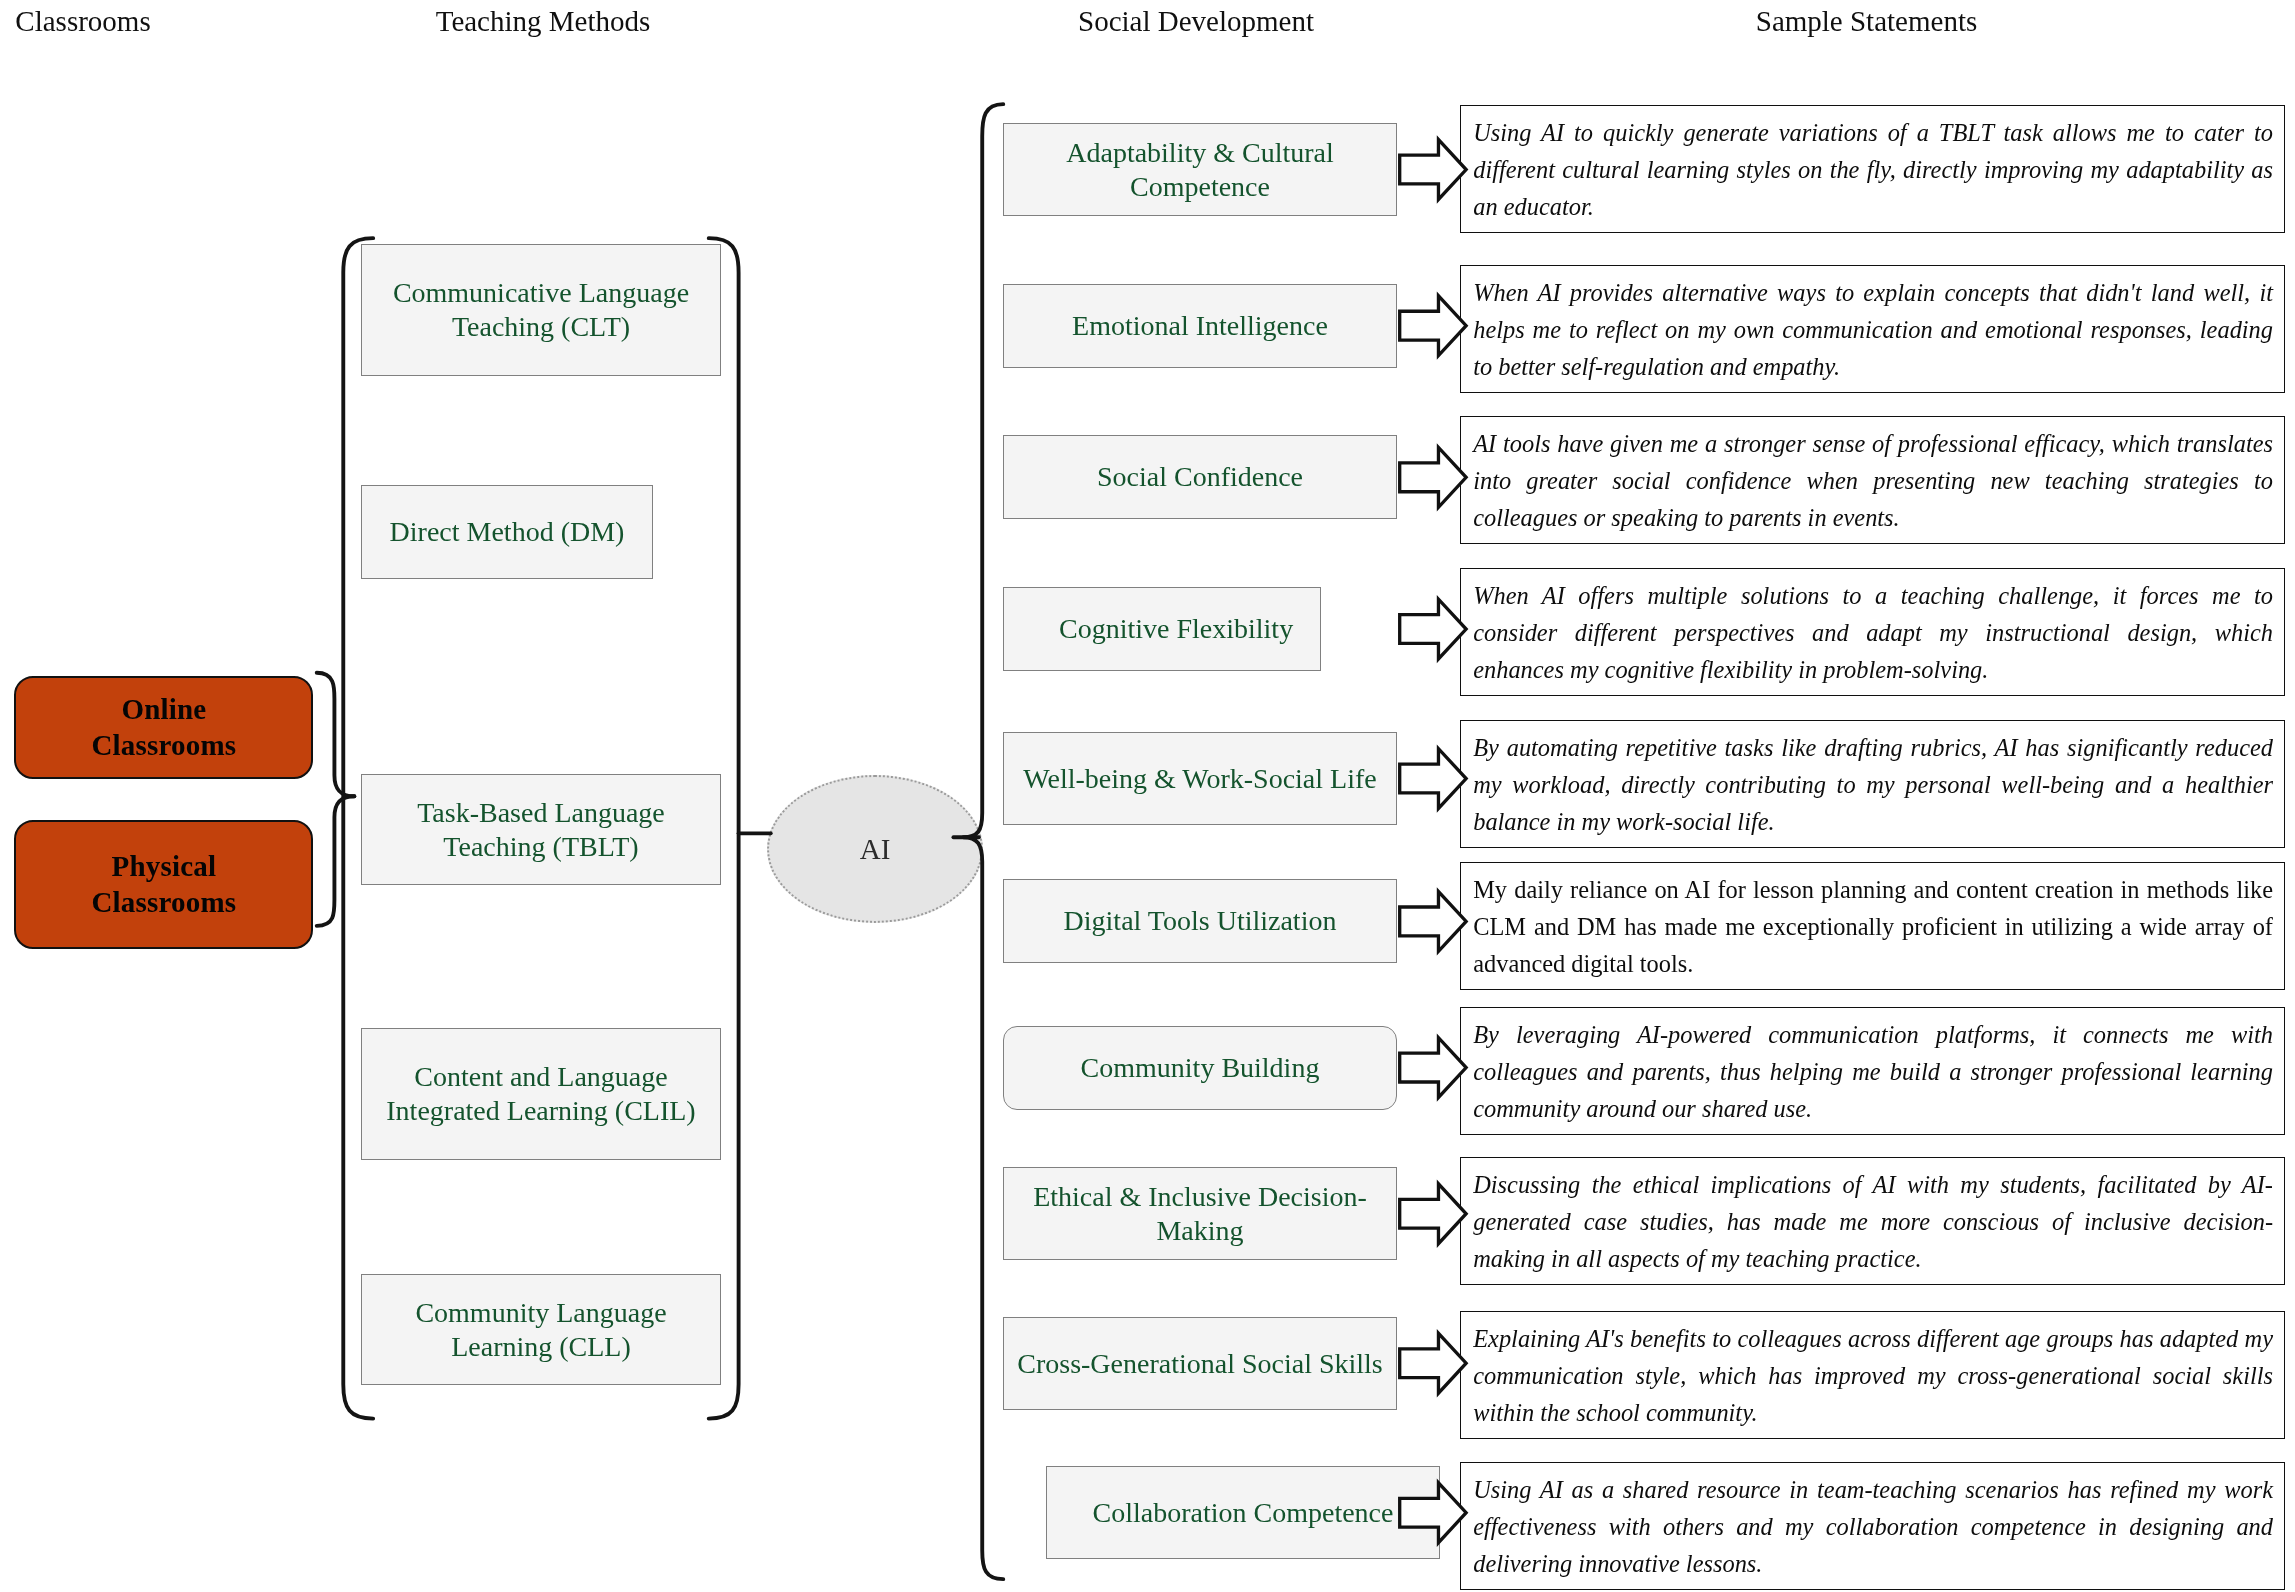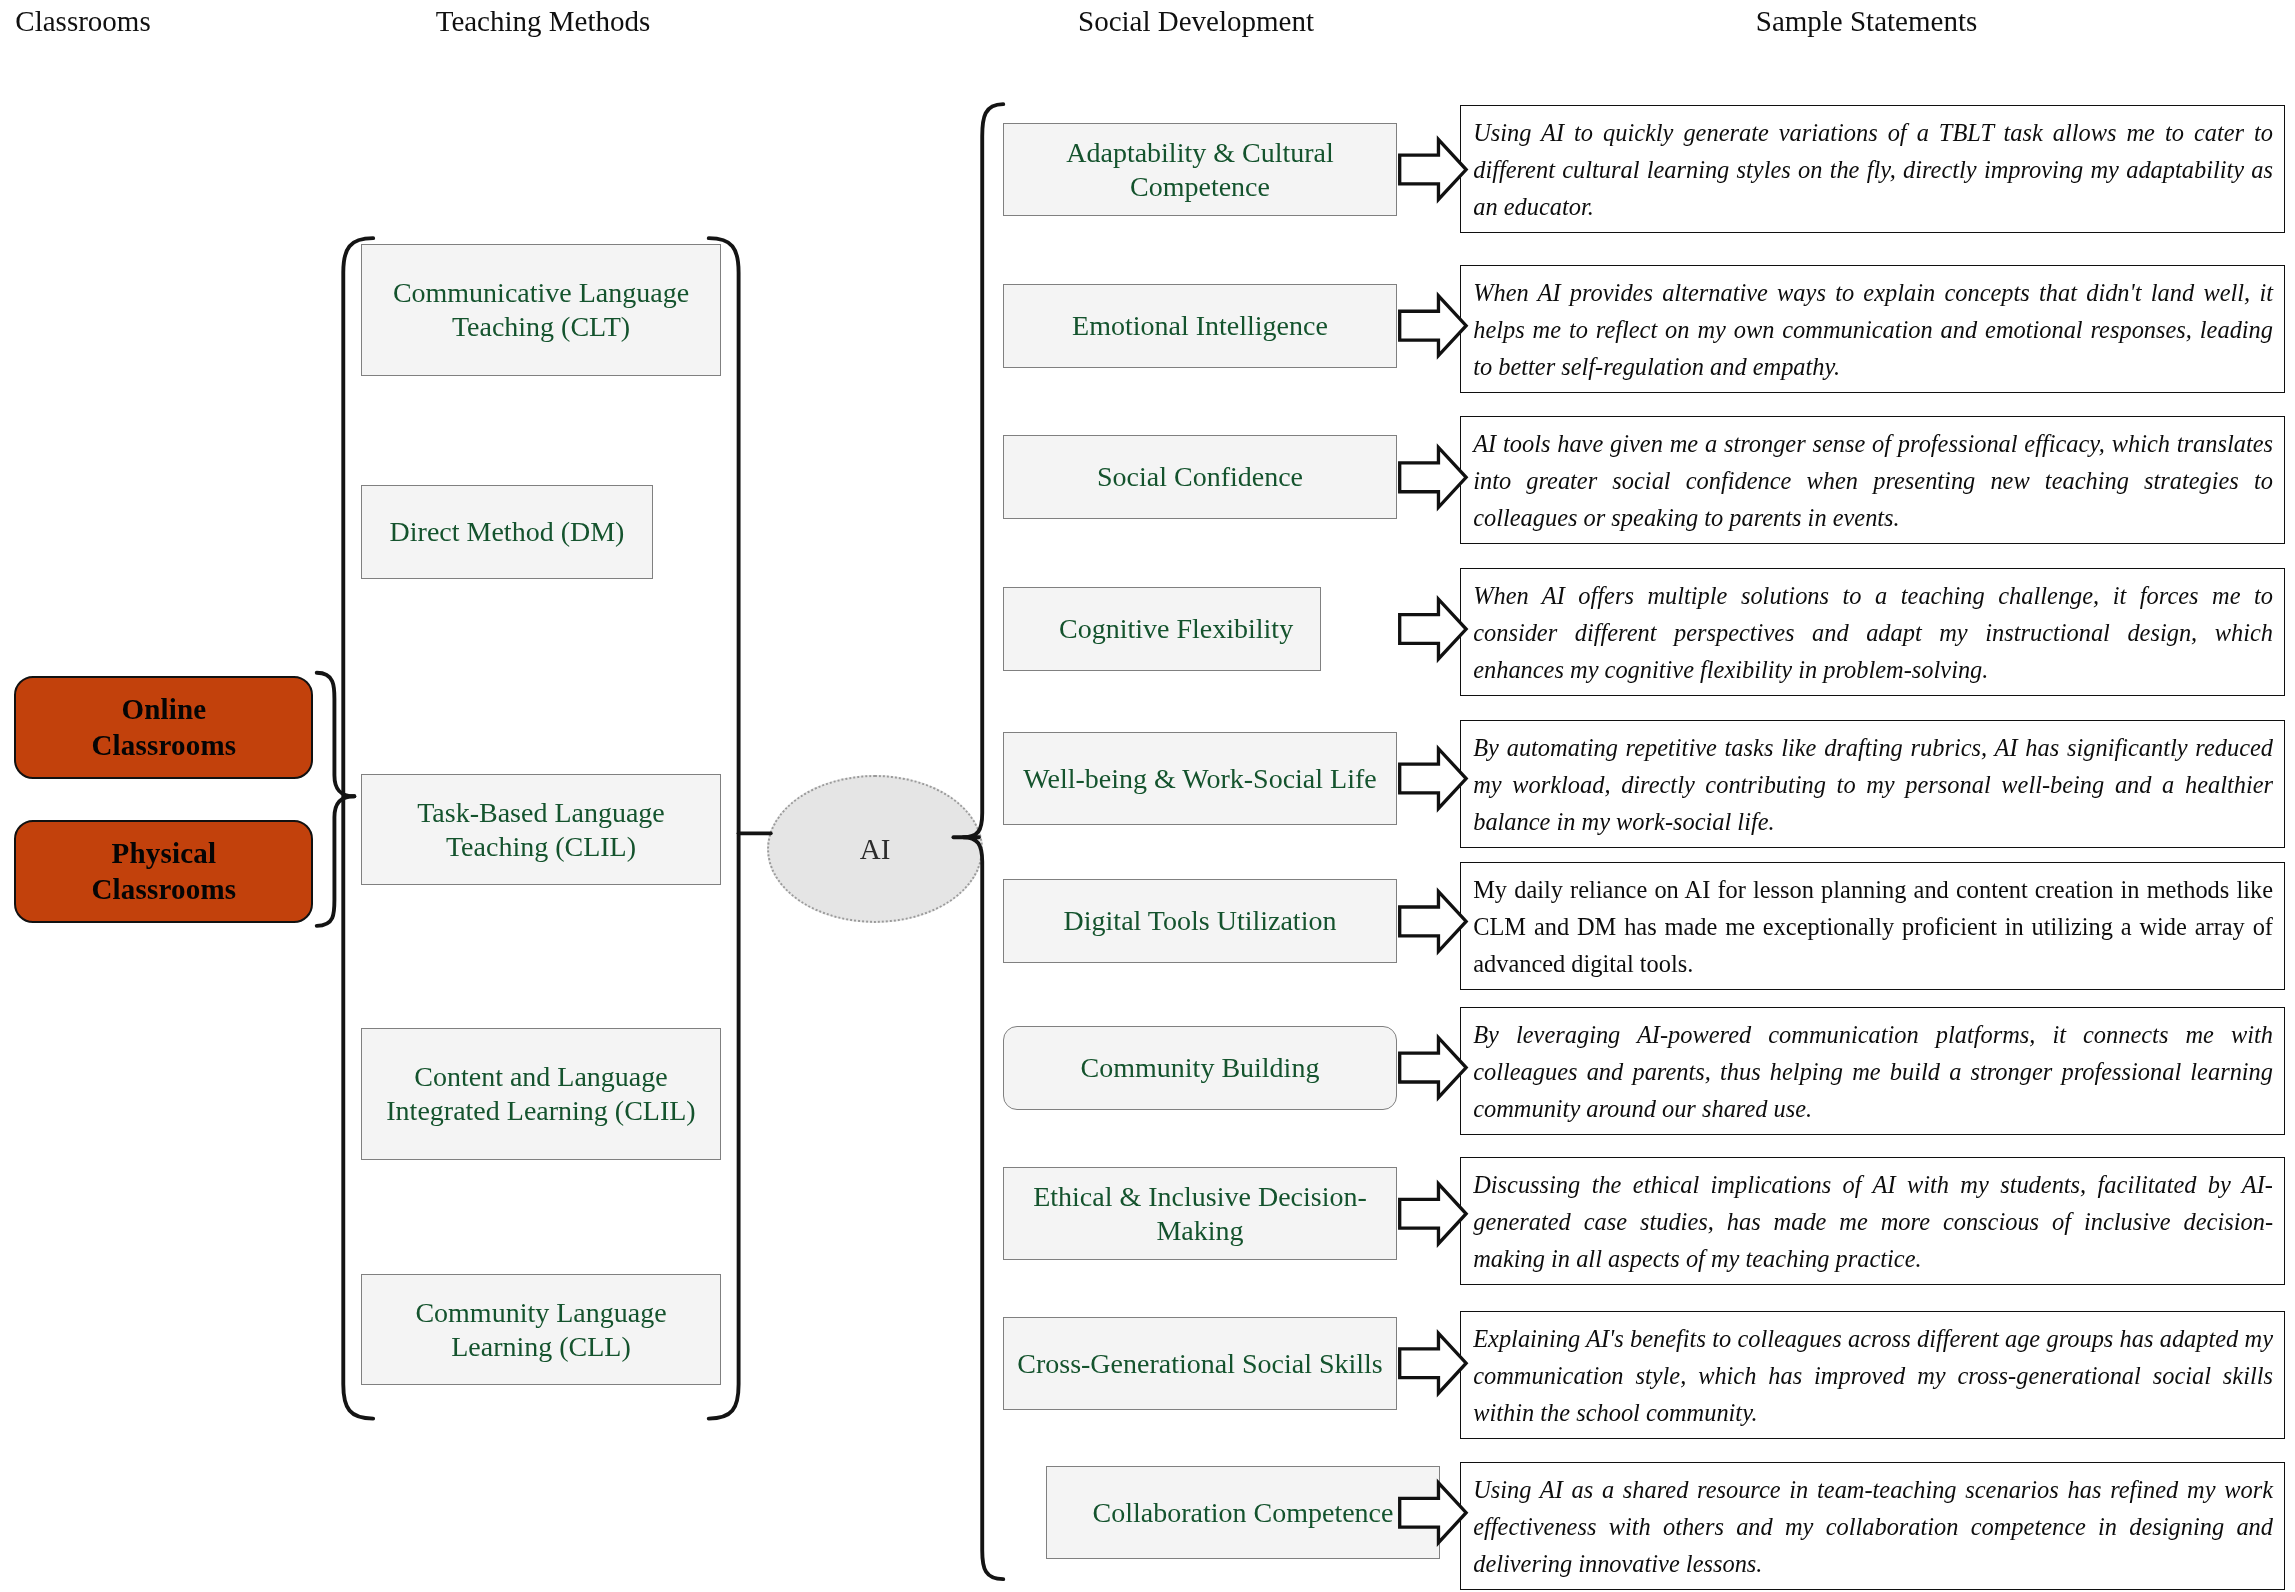--- a/index.html
+++ b/index.html
@@ -113,27 +113,27 @@
 <div id="canvas">
 
   <div class="col-head" style="left:0px; top:5.5px; width:166px;">Classrooms</div>
   <div class="col-head" style="left:327px; top:5.5px; width:432px;">Teaching Methods</div>
   <div class="col-head" style="left:991px; top:5.5px; width:410px;">Social Development</div>
   <div class="col-head" style="left:1584px; top:5.5px; width:565px;">Sample Statements</div>
 
   <div class="classroom-box" style="left:14.4px; top:676px; width:299px; height:103px;">
     <span>Online<br>Classrooms</span>
   </div>
-  <div class="classroom-box" style="left:14.4px; top:820px; width:299px; height:103px;">
+  <div class="classroom-box" style="left:14.4px; top:820px; width:299px; height:129px;">
     <span>Physical<br>Classrooms</span>
   </div>
 
   <div class="grey-box" style="left:361px; top:244px; width:360px; height:132px;">Communicative Language Teaching (CLT)</div>
   <div class="grey-box" style="left:361px; top:485px; width:292px; height:94px;">Direct Method (DM)</div>
-  <div class="grey-box" style="left:361px; top:774px; width:360px; height:111px;">Task-Based Language Teaching (CLIL)</div>
+  <div class="grey-box" style="left:361px; top:774px; width:360px; height:111px;">Task-Based Language Teaching (TBLT)</div>
   <div class="grey-box" style="left:361px; top:1028px; width:360px; height:132px;">Content and Language Integrated Learning (CLIL)</div>
   <div class="grey-box" style="left:361px; top:1274px; width:360px; height:111px;">Community Language Learning (CLL)</div>
 
   <div class="ai-node" style="left:767px; top:775px; width:216px; height:148px;">AI</div>
 
   <div class="grey-box" style="left:1003px; top:123px; width:394px; height:93px;">Adaptability &amp; Cultural Competence</div>
   <div class="grey-box" style="left:1003px; top:284px; width:394px; height:84px;">Emotional Intelligence</div>
   <div class="grey-box" style="left:1003px; top:435px; width:394px; height:84px;">Social Confidence</div>
   <div class="grey-box" style="left:1003px; top:587px; width:318px; height:84px;padding-left:36px;">Cognitive Flexibility</div>
   <div class="grey-box" style="left:1003px; top:732px; width:394px; height:93px;">Well-being &amp; Work-Social Life</div>

